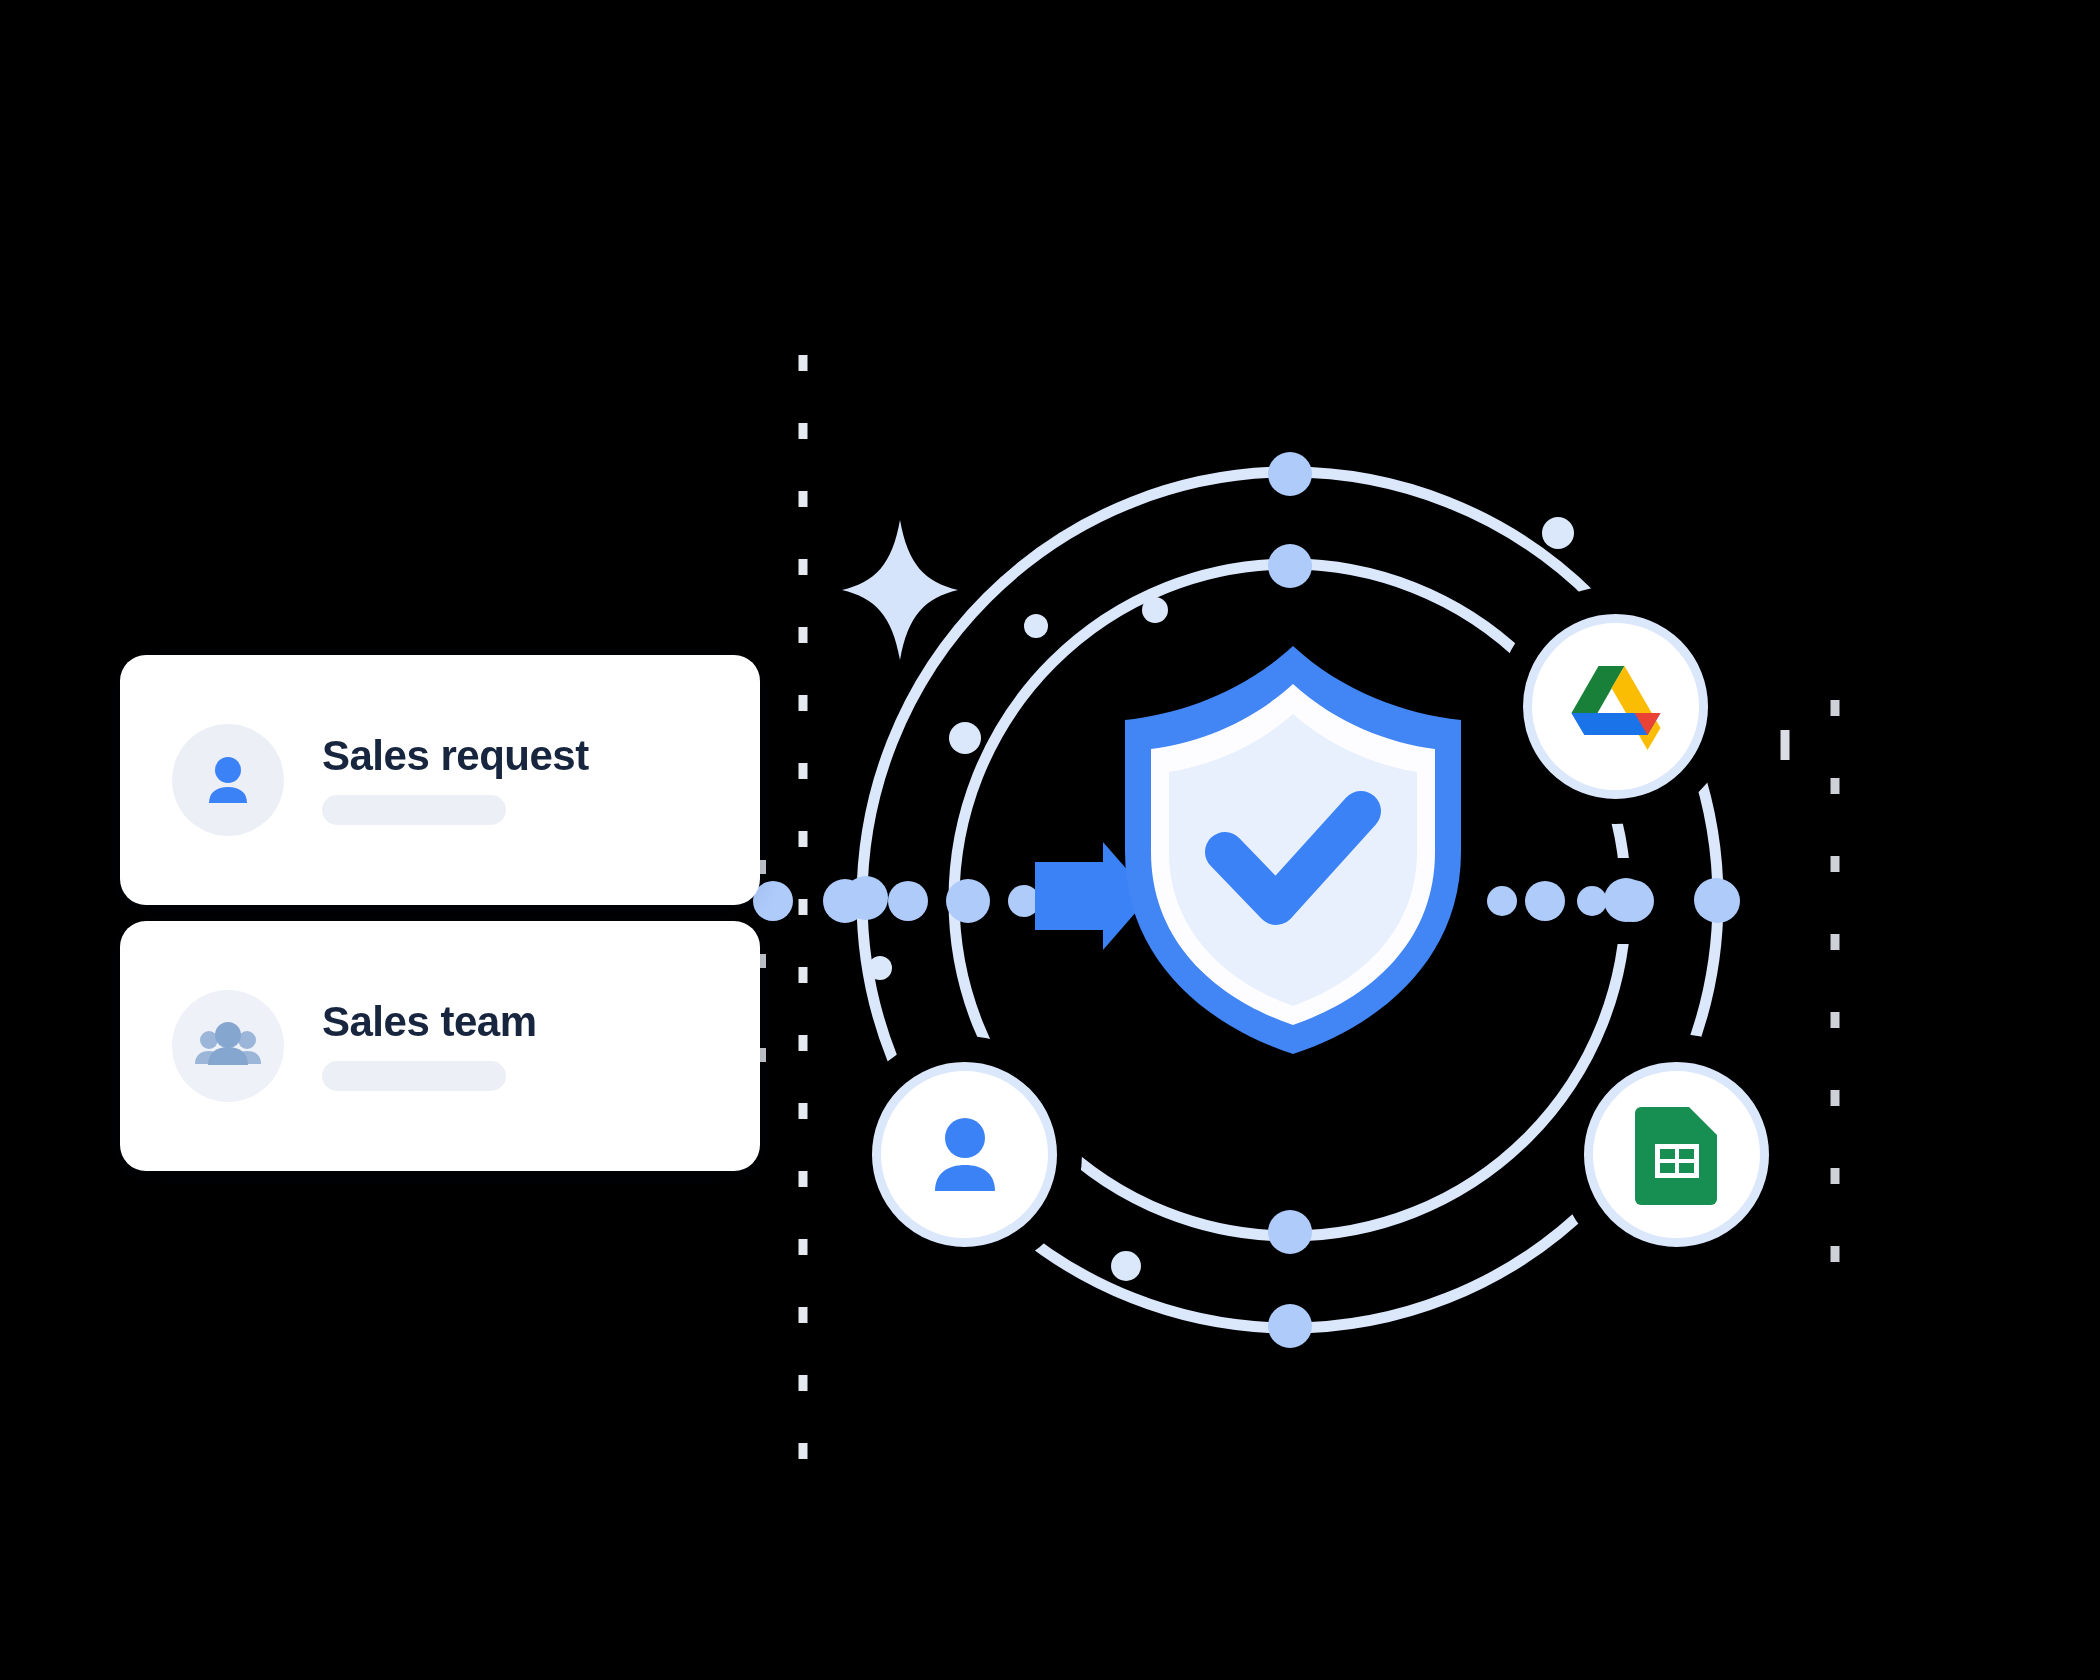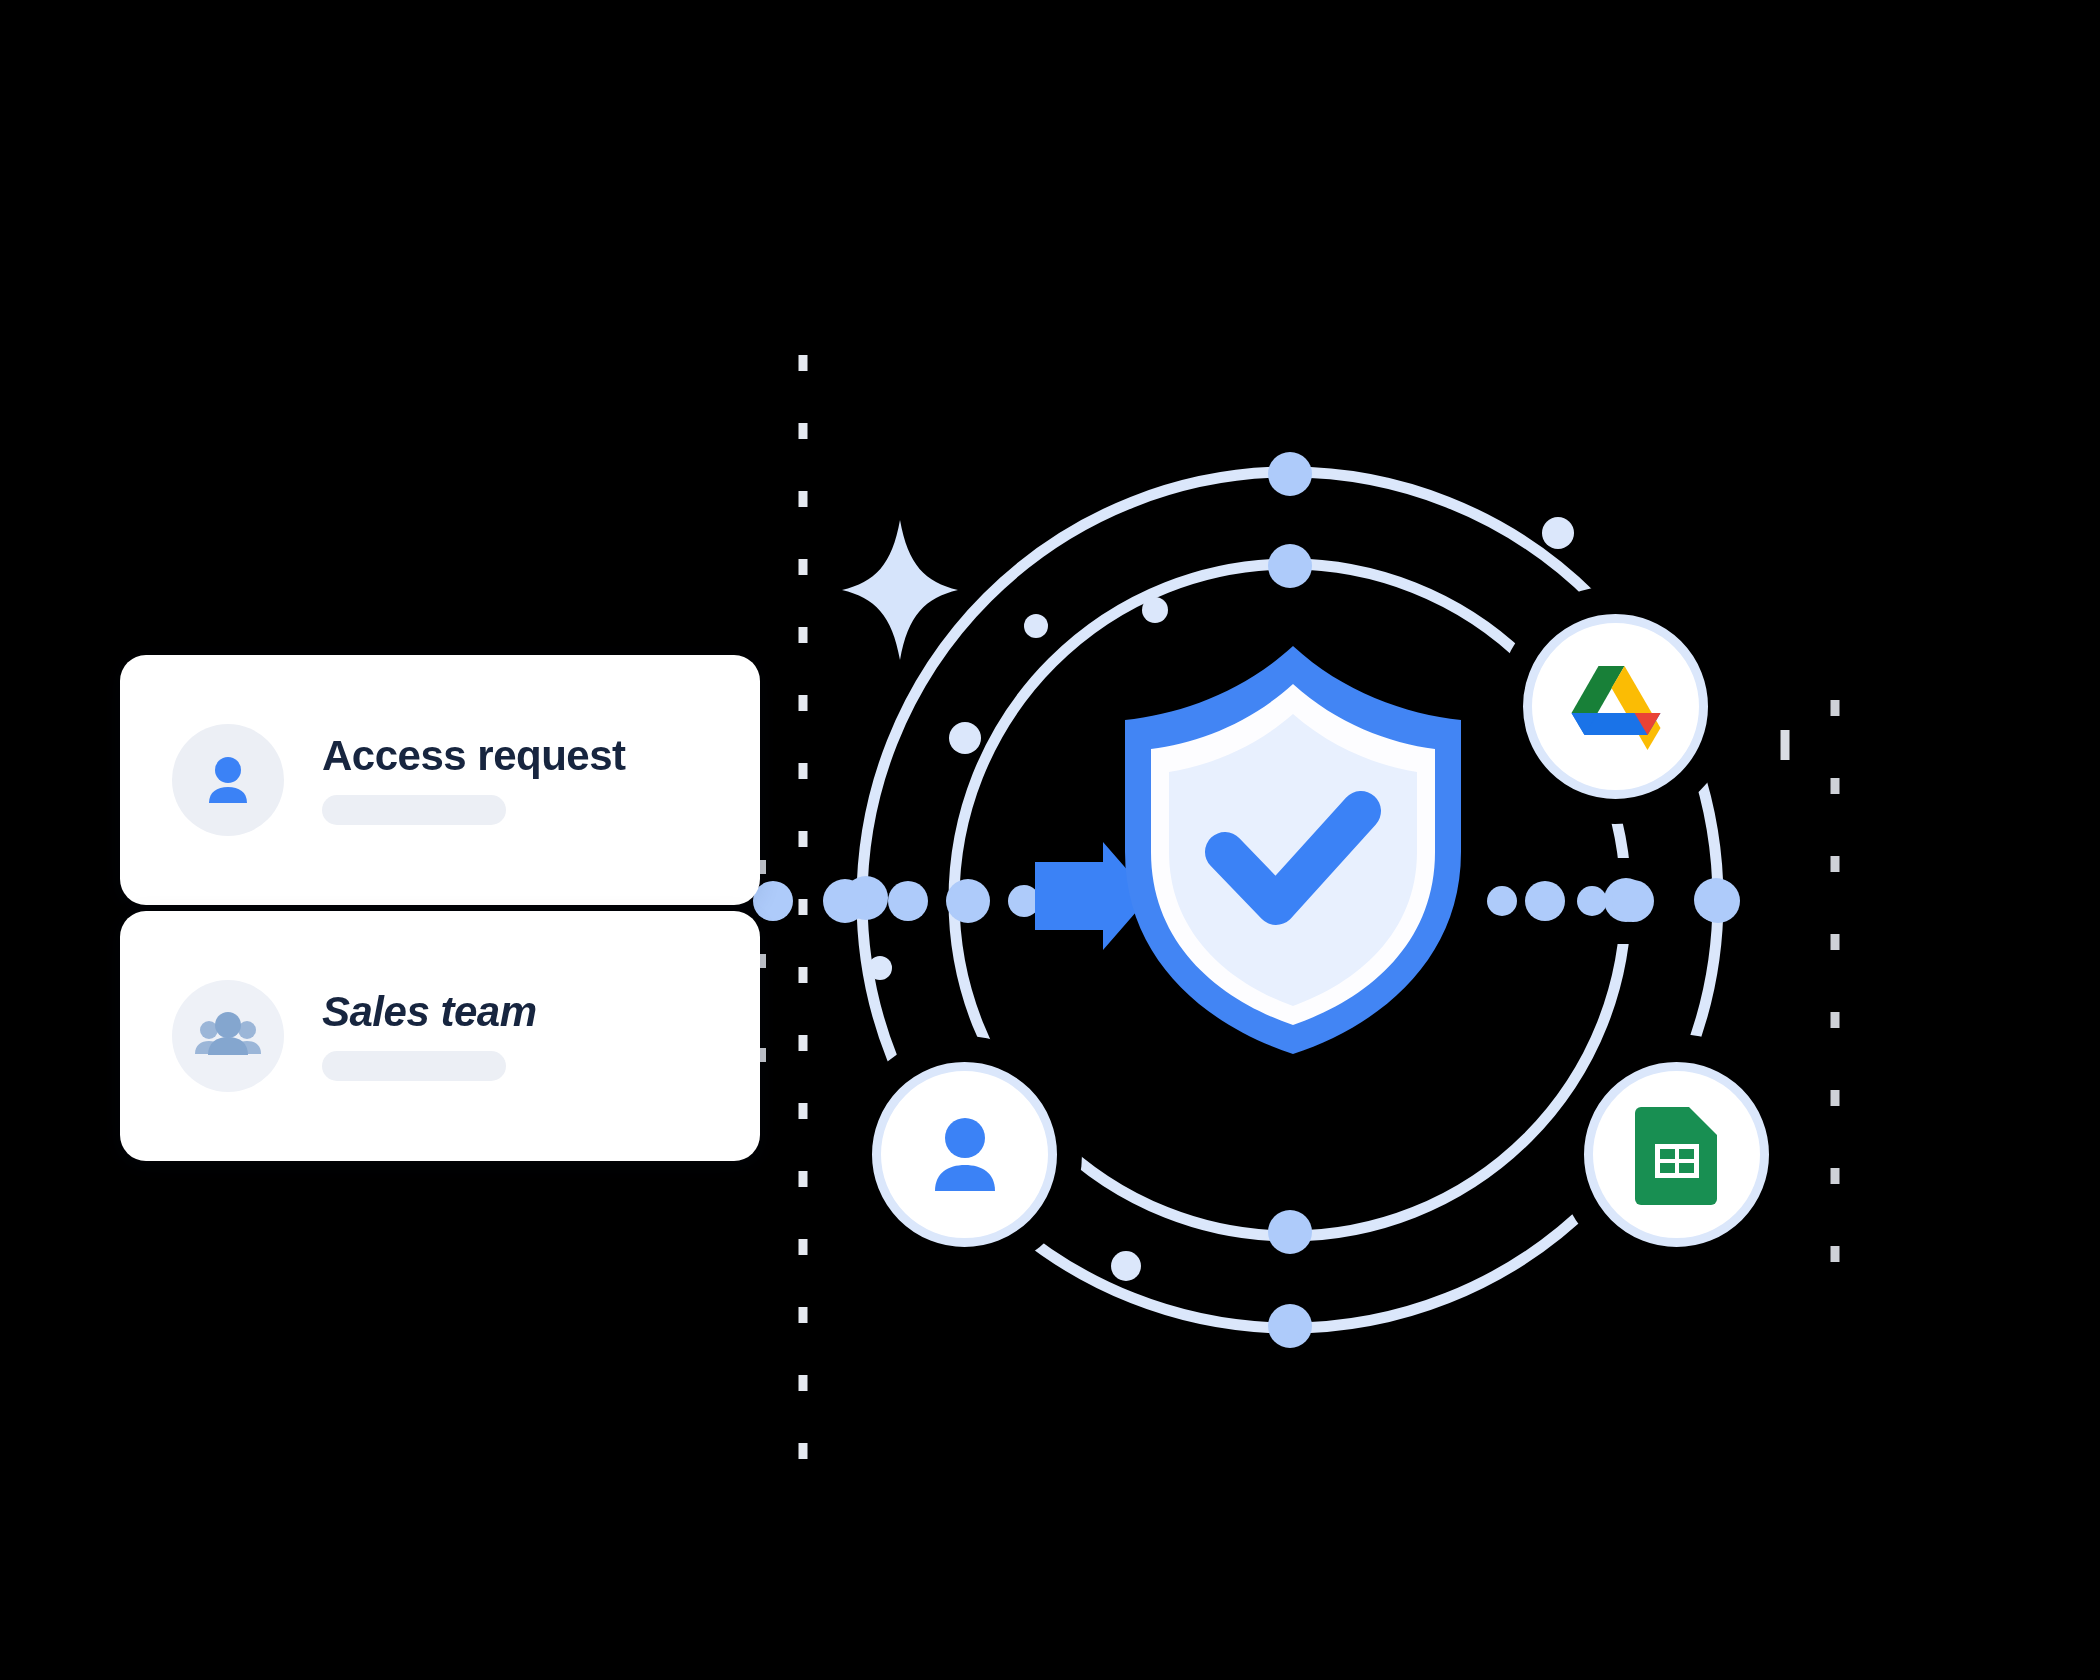--- a/index.html
+++ b/index.html
@@ -33,22 +33,21 @@
     background: #ffffff;
     border-radius: 26px;
     height: 250px;
     display: flex;
     align-items: center;
     padding-left: 52px;
     box-sizing: border-box;
     box-shadow: 0 4px 22px rgba(22, 44, 84, 0.10);
   }
   .card.second {
-    margin-top: 6px;
-    font-style: italic;
+    margin-top: 16px;
   }
   .card-avatar {
     width: 112px;
     height: 112px;
     border-radius: 50%;
     background: #eceff5;
     display: flex;
     align-items: center;
     justify-content: center;
     flex: 0 0 auto;
@@ -193,21 +192,21 @@
   <div class="card-stack">
 
     <div class="card">
       <div class="card-avatar">
         <svg width="62" height="62" viewBox="0 0 62 62">
           <circle cx="31" cy="21" r="13" fill="#3b82f6"></circle>
           <path d="M12 54 C12 43 20 38 31 38 C42 38 50 43 50 54 Z" fill="#3b82f6"></path>
         </svg>
       </div>
       <div class="card-text">
-        <div class="card-title">Access request</div>
+        <div class="card-title">Sales request</div>
         <div class="card-subbar"></div>
       </div>
     </div>
 
     <div class="card second">
       <div class="card-avatar team">
         <svg width="70" height="62" viewBox="0 0 70 62">
           <circle cx="16" cy="25" r="9" fill="#9bb6d8"></circle>
           <circle cx="54" cy="25" r="9" fill="#9bb6d8"></circle>
           <path d="M2 49 C2 40 8 36 16 36 C24 36 30 40 30 49 Z" fill="#9bb6d8"></path>

